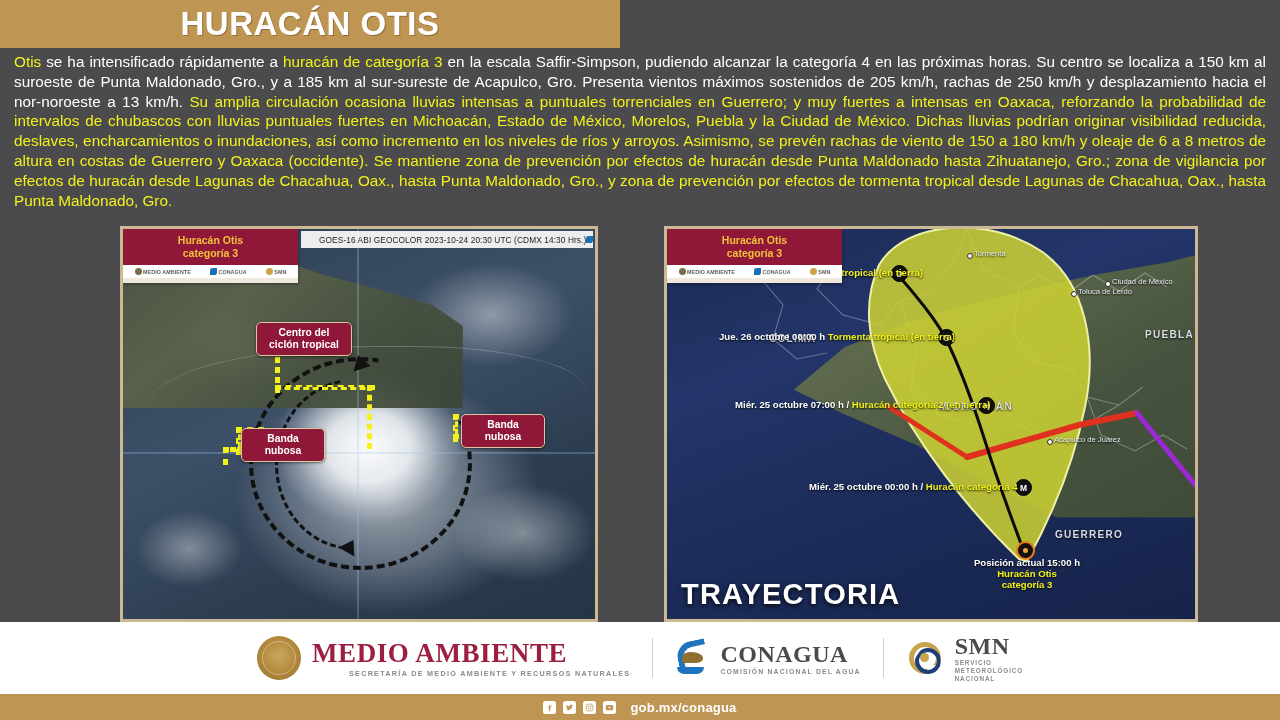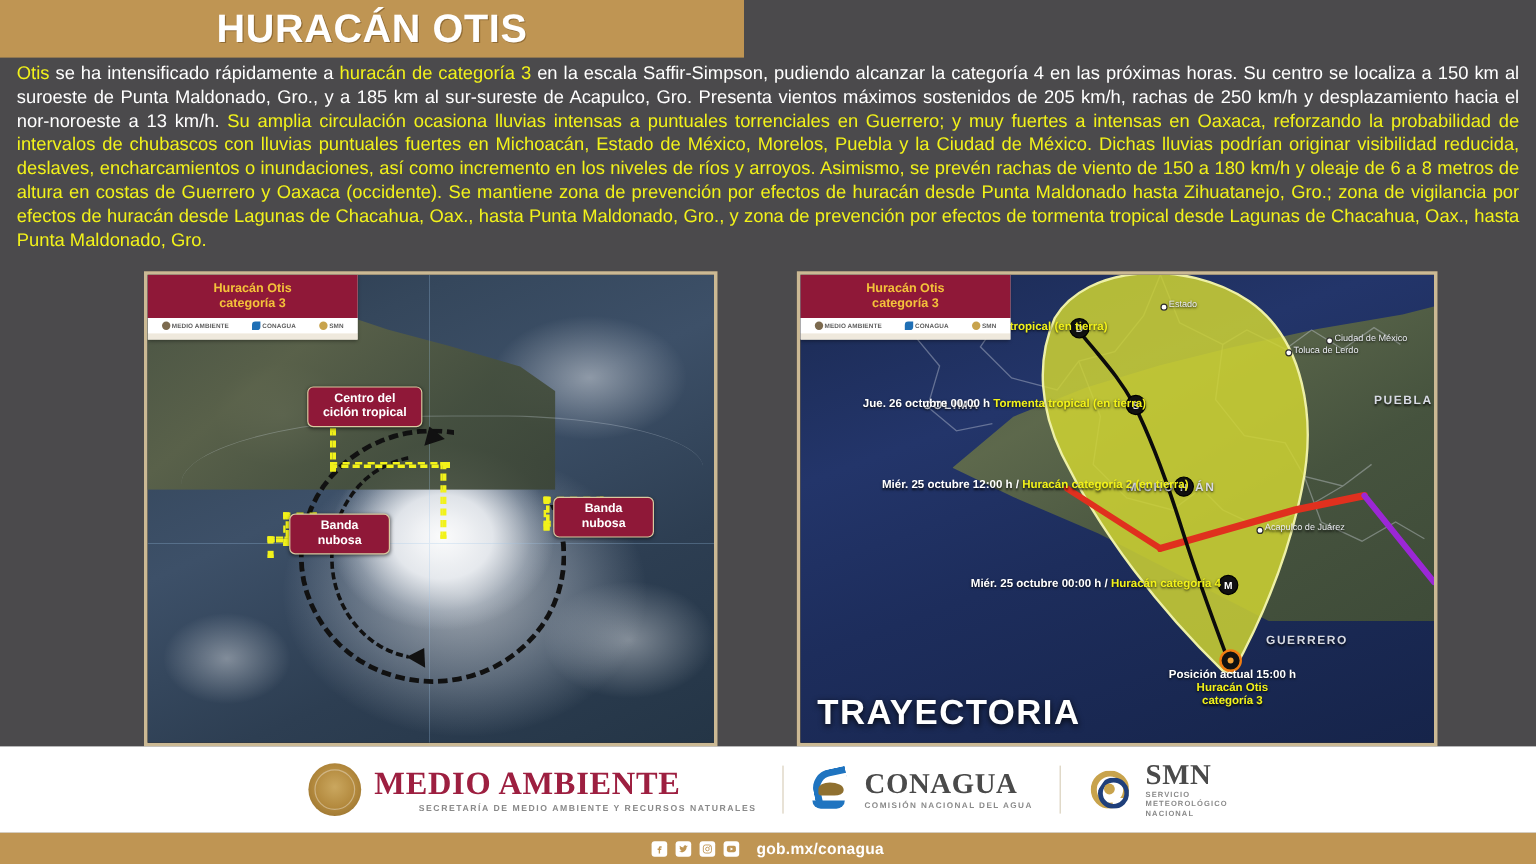--- a/index.html
+++ b/index.html
@@ -185,20 +185,30 @@
 
   <div class="bulletin"><span class="hl">Otis</span><span> se ha intensificado rápidamente a </span><span class="hl">huracán de categoría 3</span><span> en la escala Saffir-Simpson, pudiendo alcanzar la categoría 4 en las próximas horas. Su centro se localiza a 150 km al suroeste de Punta Maldonado, Gro., y a 185 km al sur-sureste de Acapulco, Gro. Presenta vientos máximos sostenidos de 205 km/h, rachas de 250 km/h y desplazamiento hacia el nor-noroeste a 13 km/h. </span><span class="hl">Su amplia circulación ocasiona lluvias intensas a puntuales torrenciales en Guerrero; y muy fuertes a intensas en Oaxaca, reforzando la probabilidad de intervalos de chubascos con lluvias puntuales fuertes en Michoacán, Estado de México, Morelos, Puebla y la Ciudad de México. Dichas lluvias podrían originar visibilidad reducida, deslaves, encharcamientos o inundaciones, así como incremento en los niveles de ríos y arroyos. Asimismo, se prevén rachas de viento de 150 a 180 km/h y oleaje de 6 a 8 metros de altura en costas de Guerrero y Oaxaca (occidente). Se mantiene zona de prevención por efectos de huracán desde Punta Maldonado hasta Zihuatanejo, Gro.; zona de vigilancia por efectos de huracán desde Lagunas de Chacahua, Oax., hasta Punta Maldonado, Gro., y zona de prevención por efectos de tormenta tropical desde Lagunas de Chacahua, Oax., hasta Punta Maldonado, Gro.</span></div>
 
   <div class="panel" id="panel-sat">
     <div class="satimg">
       <div class="sat-land"></div>
       <div class="sat-coast"></div>
       <div class="sat-grid"></div>
     </div>
 
+    <div class="goes-caption">
+      <span class="gc-text">GOES-16 ABI GEOCOLOR 2023-10-24 20:30 UTC (CDMX  14:30 Hrs.)</span>
+      <span class="gc-logos">
+        <span>
+            <i class="bb-mark blue"></i>
+            <b>CONAGUA</b>
+          </span>
+
+      </span>
+    </div>
 
     <div class="brandbox">
       <div class="bb-top">
         <div class="bb-l1">Huracán Otis</div>
         <div class="bb-l2">categoría 3</div>
       </div>
       <div class="bb-logos">
         <span>
             <i class="bb-mark"></i>
             <b>MEDIO AMBIENTE</b>
@@ -297,21 +307,21 @@
       <div class="bb-foot"></div>
     </div>
 
     <div class="statelabel" style="left:122px;top:2px;">JALISCO</div>
     <div class="statelabel" style="left:102px;top:104px;">COLIMA</div>
     <div class="statelabel" style="left:272px;top:172px;">MICHOACÁN</div>
     <div class="statelabel" style="left:388px;top:300px;">GUERRERO</div>
     <div class="statelabel" style="left:478px;top:100px;">PUEBLA</div>
 
     <div class="citydot" style="left:300px;top:24px;"></div>
-    <div class="citylabel" style="left:307px;top:20px;">Estado</div>
+    <div class="citylabel" style="left:307px;top:20px;">Tormenta</div>
     <div class="citydot" style="left:438px;top:52px;"></div>
     <div class="citylabel" style="left:445px;top:48px;">Ciudad de México</div>
     <div class="citydot" style="left:404px;top:62px;"></div>
     <div class="citylabel" style="left:411px;top:58px;">Toluca de Lerdo</div>
     <div class="citydot" style="left:380px;top:210px;"></div>
     <div class="citylabel" style="left:387px;top:206px;">Acapulco de Juárez</div>
 
     <div class="tmark" style="left:224px;top:36px;">D</div>
     <div class="tmark" style="left:271px;top:100px;">S</div>
     <div class="tmark" style="left:311px;top:168px;">H</div>
@@ -319,21 +329,21 @@
 
     <div class="tlabel" style="left:16px;top:38px;">
       <span>Jue. 26 octubre 12:00 h</span>
       <span class="cat">Depresión tropical (en tierra)</span>
     </div>
     <div class="tlabel" style="left:52px;top:102px;">
       <span>Jue. 26 octubre 00:00 h</span>
       <span class="cat">Tormenta tropical (en tierra)</span>
     </div>
     <div class="tlabel" style="left:68px;top:170px;">
-      <span>Miér. 25 octubre 12:00 h /</span>
+      <span>Miér. 25 octubre 07:00 h /</span>
       <span class="cat">Huracán categoría 2 (en tierra)</span>
     </div>
     <div class="tlabel" style="left:142px;top:252px;">
       <span>Miér. 25 octubre 00:00 h /</span>
       <span class="cat">Huracán categoría 4</span>
     </div>
 
     <div class="curpos" style="left:349px;top:312px;"></div>
     <div class="curpos-label" style="left:290px;top:328px;width:140px;">
       <div class="l1">Posición actual 15:00 h</div>

